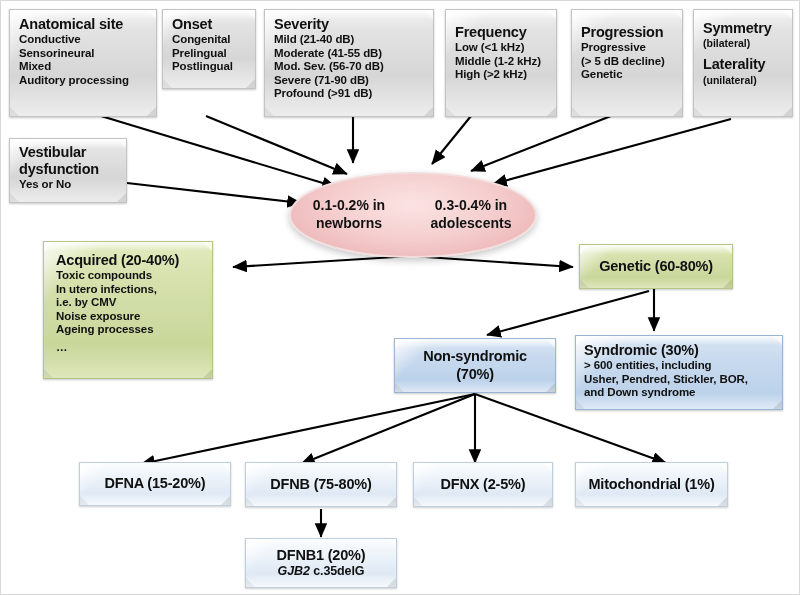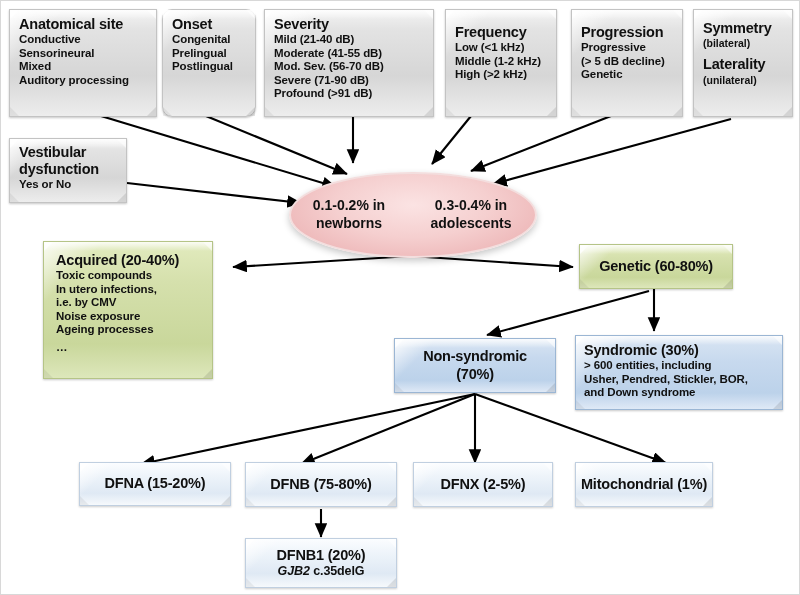--- a/index.html
+++ b/index.html
@@ -165,21 +165,21 @@
     <span class="bevel-br"></span>
     <div class="pad stack">
       <div class="t-head">Anatomical site</div>
       <div class="t-line">Conductive</div>
       <div class="t-line">Sensorineural</div>
       <div class="t-line">Mixed</div>
       <div class="t-line">Auditory  processing</div>
     </div>
   </div>
 
-  <div class="node box-grey" style="left:161px; top:8px; width:94px; height:108px;border-radius:10px;">
+  <div class="node box-grey" style="left:161px; top:8px; width:94px; height:80px;">
     <span class="bevel-tl"></span>
     <span class="bevel-tr"></span>
     <span class="bevel-bl"></span>
     <span class="bevel-br"></span>
     <div class="pad stack">
       <div class="t-head">Onset</div>
       <div class="t-line">Congenital</div>
       <div class="t-line">Prelingual</div>
       <div class="t-line">Postlingual</div>
     </div>
@@ -329,21 +329,21 @@
   <div class="node box-bluewhite" style="left:412px; top:461px; width:140px; height:45px;">
     <span class="bevel-tl"></span>
     <span class="bevel-tr"></span>
     <span class="bevel-bl"></span>
     <span class="bevel-br"></span>
     <div class="centered">
       <div class="t-head">DFNX (2-5%)</div>
     </div>
   </div>
 
-  <div class="node box-bluewhite" style="left:574px; top:461px; width:138px; height:45px;">
+  <div class="node box-bluewhite" style="left:574px; top:461px; width:153px; height:45px;">
     <span class="bevel-tl"></span>
     <span class="bevel-tr"></span>
     <span class="bevel-bl"></span>
     <span class="bevel-br"></span>
     <div class="centered">
       <div class="t-head">Mitochondrial (1%)</div>
     </div>
   </div>
 
   <div class="node box-bluewhite" style="left:244px; top:537px; width:152px; height:50px;">

